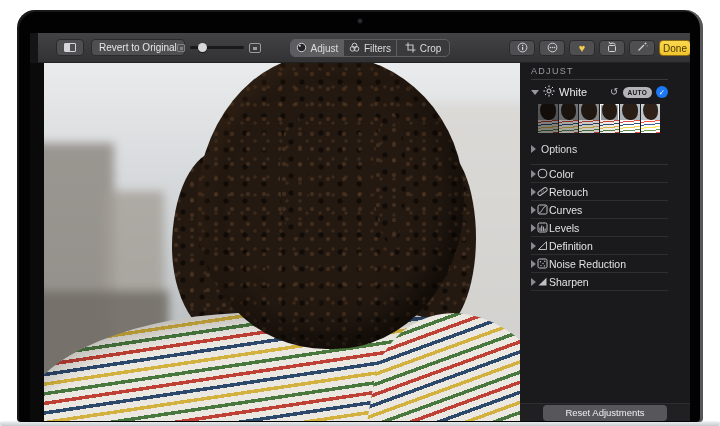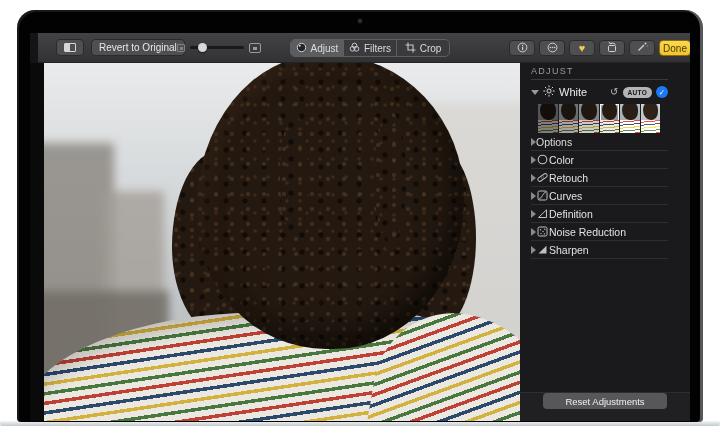--- a/index.html
+++ b/index.html
@@ -129,28 +129,28 @@
     font-size:7.5px; display:flex; align-items:center; justify-content:center; }
   .thumbs { margin:2px 0 0 7px; width:122px; height:29px; display:flex; gap:1px; }
   .thumb { flex:1; position:relative; overflow:hidden; background:linear-gradient(180deg,#9aa0a4,#84898d); }
   .thumb::before { content:""; position:absolute; left:12%; top:-12%; width:78%; height:68%;
     background:#241a13; border-radius:50% 50% 45% 55%; }
   .thumb::after { content:""; position:absolute; left:-15%; bottom:0; width:130%; height:46%;
     background:repeating-linear-gradient(175deg,
       #e8e5df 0 2px, #bf4036 2px 3px, #e8e5df 3px 5px, #2e4a6e 5px 6px,
       #e8e5df 6px 8px, #d2b23f 8px 9px, #e8e5df 9px 11px, #4d7a44 11px 12px); }
   .thumb.selected { box-shadow:inset 0 0 0 1px #f2f2f2; }
-  .options-row { height:18px; display:flex; align-items:center; font-size:10.5px;
+  .options-row { height:32px; display:flex; align-items:center; gap:5px; font-size:10.5px;
     color:#dcdcde; border-bottom:1px solid #303032; }
   .srow { height:18px; display:flex; align-items:center; border-bottom:1px solid #2e2e30; }
   .aicon { width:13px; height:13px; flex:none; display:flex; align-items:center; justify-content:center; }
   .aicon svg { display:block; }
   .slabel { font-size:10.5px; color:#e2e2e4; white-space:nowrap; }
-  .sb-footer { position:absolute; left:0; right:0; bottom:0; height:29px; background:#202023;
-    border-top:1px solid #2e2e30; display:flex; justify-content:center; }
+  .sb-footer { position:absolute; left:0; right:0; bottom:0; height:18px; background:#202023;
+    border-top:1px solid #2e2e30; display:flex; align-items:center; justify-content:center; }
   .reset-btn { width:124px; height:16px; background:#57575b; border-radius:4px; font-size:9.5px;
     color:#f0f0f2; display:flex; align-items:center; justify-content:center; }
 </style>
 </head>
 <body>
 
 <div class="stage">
   <div class="laptop-base"></div>
 
   <div class="bezel">
@@ -355,20 +355,33 @@
             <span class="disc-right"></span>
             <span class="aicon">
                 <svg width="13" height="13" viewBox="0 0 13 13">
                   <rect x="2" y="2" width="9" height="9" rx="1.5" fill="none" stroke="#bfbfc4" stroke-width="1"></rect>
                   <path d="M3 10 C5.5 10 7.5 3 10 3" fill="none" stroke="#bfbfc4" stroke-width="1"></path>
                 </svg>
               </span>
             <span class="slabel">Curves</span>
           </div>
 
+          <div class="srow">
+            <span class="disc-right"></span>
+            <span class="aicon">
+                <svg width="13" height="13" viewBox="0 0 13 13">
+                  <rect x="2" y="2" width="9" height="9" rx="1.5" fill="none" stroke="#bfbfc4" stroke-width="1"></rect>
+                  <line x1="4" y1="10" x2="4" y2="6.5" stroke="#bfbfc4"></line>
+                  <line x1="5.7" y1="10" x2="5.7" y2="4.5" stroke="#bfbfc4"></line>
+                  <line x1="7.4" y1="10" x2="7.4" y2="5.6" stroke="#bfbfc4"></line>
+                  <line x1="9.1" y1="10" x2="9.1" y2="7.4" stroke="#bfbfc4"></line>
+                </svg>
+              </span>
+            <span class="slabel">Levels</span>
+          </div>
 
           <div class="srow">
             <span class="disc-right"></span>
             <span class="aicon">
                 <svg width="13" height="13" viewBox="0 0 13 13">
                   <path d="M2.5 10.5 L10.5 2.8 V10.5 Z" fill="none" stroke="#bfbfc4" stroke-width="1"></path>
                 </svg>
               </span>
             <span class="slabel">Definition</span>
           </div>

